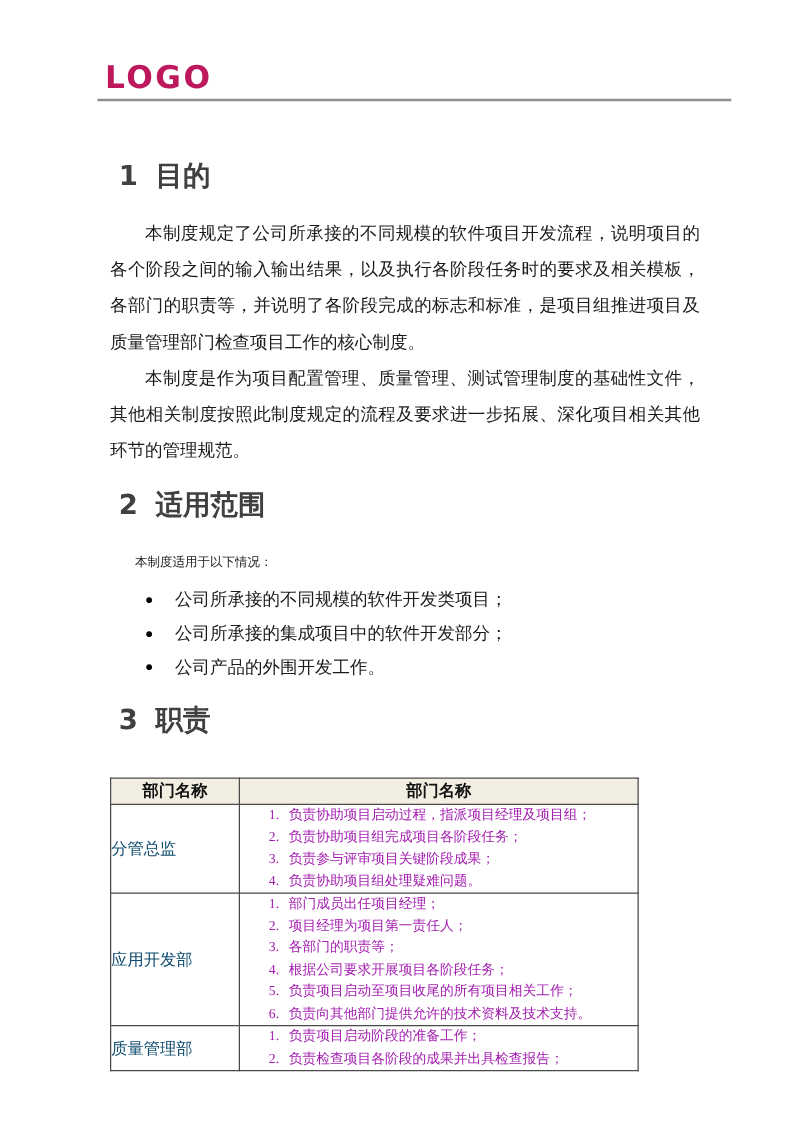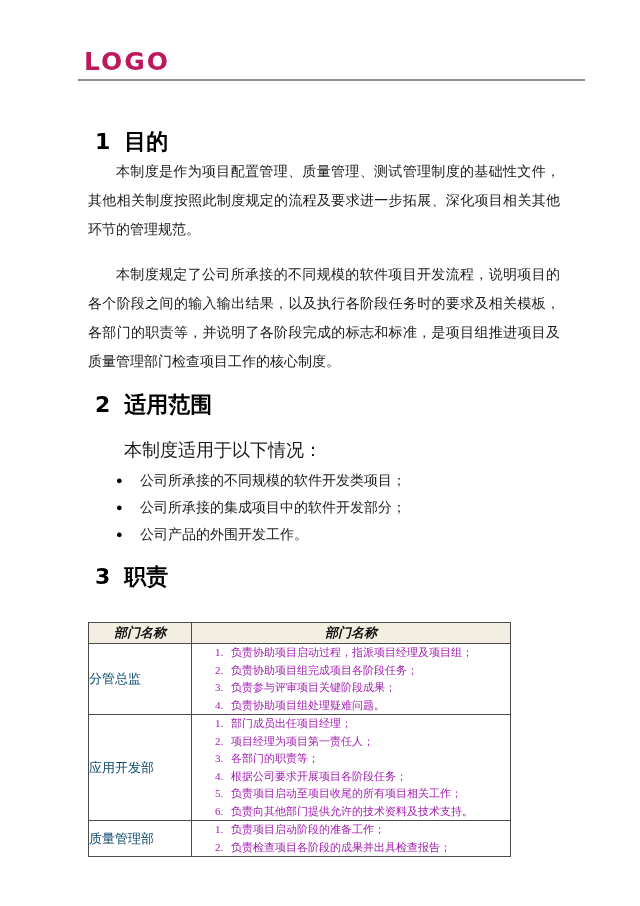--- a/index.html
+++ b/index.html
@@ -31,38 +31,38 @@
   }
   
   .content { margin-left: 88px; width: 472px; }
 
   .sec-heading {
     margin: 46px 0 0 7px;
     font-family: "DejaVu Sans", "Liberation Sans", sans-serif;
     font-weight: bold;
     font-size: 22px;
     line-height: 30px;
-    color: #000000;
+    color: #404040;
   }
   .sec-heading .sec-num { margin-right: 14px; }
   .sec-heading.h2 { margin-top: 14px; }
   .sec-heading.h3 { margin-top: 14px; }
 
   .para {
     margin: 16px 0 0 0;
     font-size: 14px;
     line-height: 29px;
     text-align: justify;
     text-indent: 2em;
   }
   .para.follow { margin-top: 0; }
 
   .intro {
     margin: 16px 0 0 0;
-    font-size: 18px;
+    font-size: 10px;
     line-height: 29px;
     text-indent: 2em;
   }
 
   .bullets { margin: 2px 0 0 0; padding: 0; list-style: none; }
   .bullets li {
     position: relative;
     padding-left: 52px;
     font-size: 14px;
     line-height: 27px;
@@ -89,21 +89,20 @@
     vertical-align: middle;
   }
   table.resp th {
     background: #f2eee1;
     font-family: "Liberation Serif", serif;
     font-weight: bold;
     font-size: 13px;
     height: 21px;
     text-align: center;
     color: #111;
-    font-style: italic;
   }
   th.col-dept, td.dept { width: 103px; }
   td.dept {
     text-align: left;
     font-size: 13px;
     color: #0c4a6e;
   }
   td.duties { padding: 2px 4px 2px 0; }
   td.duties ol {
     margin: 0;
@@ -122,22 +121,22 @@
 <div class="page">
 
   <div class="logo">LOGO</div>
   <div class="rule"></div>
 
   <div class="content">
 
     <div class="sec-heading">
       <span class="sec-num">1</span><span>目的</span>
     </div>
+    <p class="para">本制度规定了公司所承接的不同规模的软件项目开发流程，说明项目的各个阶段之间的输入输出结果，以及执行各阶段任务时的要求及相关模板，各部门的职责等，并说明了各阶段完成的标志和标准，是项目组推进项目及质量管理部门检查项目工作的核心制度。</p>
     <p class="para follow">本制度是作为项目配置管理、质量管理、测试管理制度的基础性文件，其他相关制度按照此制度规定的流程及要求进一步拓展、深化项目相关其他环节的管理规范。</p>
-    <p class="para">本制度规定了公司所承接的不同规模的软件项目开发流程，说明项目的各个阶段之间的输入输出结果，以及执行各阶段任务时的要求及相关模板，各部门的职责等，并说明了各阶段完成的标志和标准，是项目组推进项目及质量管理部门检查项目工作的核心制度。</p>
 
     <div class="sec-heading h2">
       <span class="sec-num">2</span><span>适用范围</span>
     </div>
     <p class="intro">本制度适用于以下情况：</p>
     <ul class="bullets">
       <li>
         <span class="bullet-dot">●</span>
         <span>公司所承接的不同规模的软件开发类项目；</span>
       </li>

